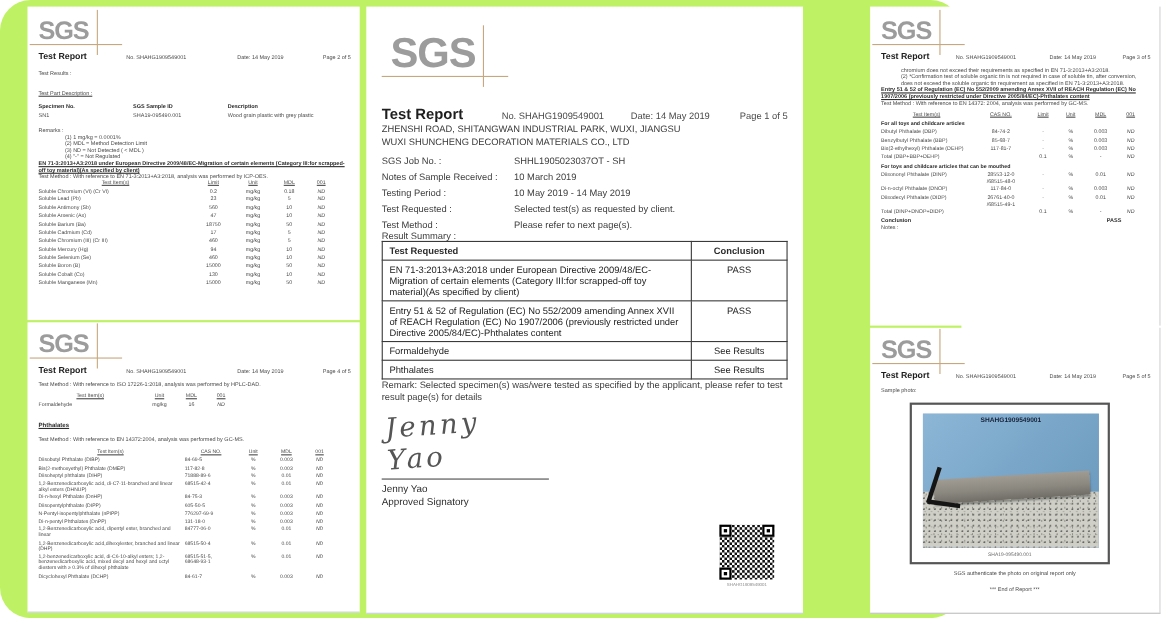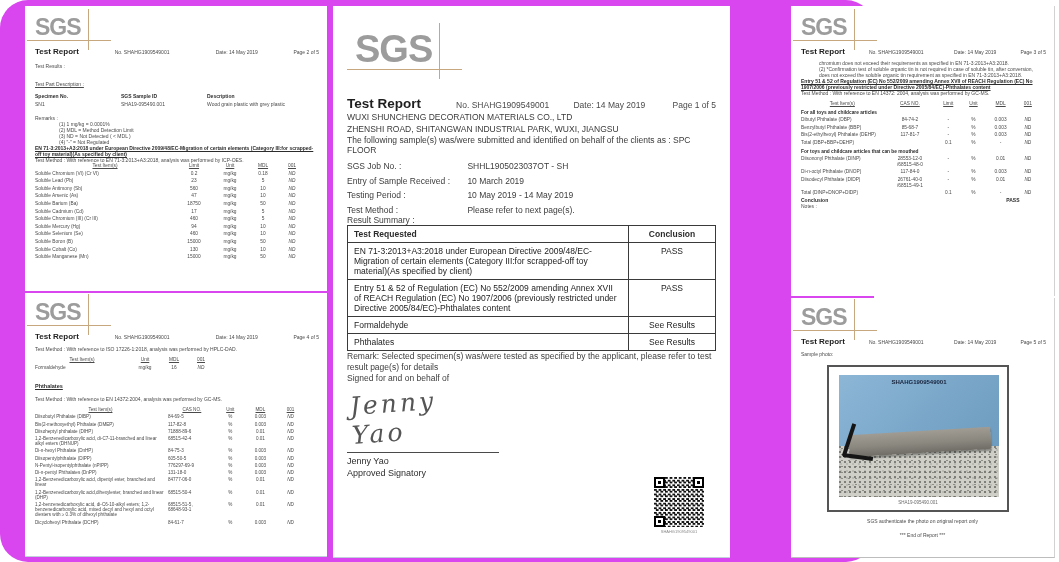--- a/index.html
+++ b/index.html
@@ -1,17 +1,17 @@
 <!DOCTYPE html>
 <html><head>
 <meta charset="utf-8">
 <style>
   html,body { margin:0; padding:0; background:#ffffff; }
   body { width:1059px; height:562px; overflow:hidden; font-family:"Liberation Sans",sans-serif; }
-  .canvas { position:relative; width:874px; height:562px; background:#d946ef; color:#3d3d3d;border-radius:28px; }
+  .canvas { position:relative; width:874px; height:562px; background:#bef264; color:#3d3d3d;border-radius:28px; }
 
   .page { position:absolute; background:#fff; overflow:hidden; }
   #p2 { left:25px;  top:6px;   width:302px; height:285px; }
   #p4 { left:25px;  top:293px; width:302px; height:263px; border-bottom:1px solid #c3cedd; }
   #p1 { left:333px; top:6px;   width:397px; height:551px; border-bottom:1px solid #c3cedd; }
   #p3 { left:791px; top:6px;   width:263px; height:290px; border-right:1px solid #d2d2d2; }
   #p5 { left:791px; top:298px; width:263px; height:259px; border-right:1px solid #d2d2d2; border-bottom:1px solid #bdbdbd; }
 
   
   .logo { position:relative; display:inline-block; padding:0 12px 2px 0; }
@@ -427,41 +427,44 @@
         <span class="v"></span>
       </span>
     </div>
     <div class="hdr">
       <span class="title">Test Report</span>
       <span class="no">No. SHAHG1909549001</span>
       <span class="date">Date: 14 May 2019</span>
       <span class="pg">Page 1 of 5</span>
     </div>
     <div class="pad company">
+      <div>ZHENSHI ROAD, SHITANGWAN INDUSTRIAL PARK, WUXI, JIANGSU</div>
       <div>WUXI SHUNCHENG DECORATION MATERIALS CO., LTD</div>
-      <div>ZHENSHI ROAD, SHITANGWAN INDUSTRIAL PARK, WUXI, JIANGSU</div>
-    </div>
-    <div class="pad intro">The following sample(s) was/were submitted and identified on behalf of the clients as : SPC FLOOR</div>
+    </div>
     <div class="pad" style="margin-top:6px;">
 
         <div class="fieldrow">
           <span class="fl">SGS Job No. :</span>
           <span>SHHL1905023037OT - SH</span>
         </div>
 
         <div class="fieldrow">
-          <span class="fl">Entry of Sample Received :</span>
+          <span class="fl">Notes of Sample Received :</span>
           <span>10 March 2019</span>
         </div>
 
         <div class="fieldrow">
           <span class="fl">Testing Period :</span>
           <span>10 May 2019 - 14 May 2019</span>
         </div>
 
+        <div class="fieldrow">
+          <span class="fl">Test Requested :</span>
+          <span>Selected test(s) as requested by client.</span>
+        </div>
 
         <div class="fieldrow">
           <span class="fl">Test Method :</span>
           <span>Please refer to next page(s).</span>
         </div>
 
       </div>
     <div class="pad rs-label">Result Summary :</div>
     <table class="summary pad" style="margin-left:14px;">
       <thead>
@@ -488,21 +491,20 @@
           </tr>
 
           <tr>
             <td>Phthalates</td>
             <td class="c">See Results</td>
           </tr>
         </tbody>
     </table>
     <div class="pad remark">Remark: Selected specimen(s) was/were tested as specified by the applicant, please refer to test result page(s) for details</div>
     <div class="pad signed">
-      <div>Signed for and on behalf of</div>
     </div>
     <div class="pad">
       <div class="sig-script">Jenny Yao</div>
       <div class="sig-line"></div>
       <div class="sig-name">Jenny Yao</div>
       <div class="sig-title">Approved Signatory</div>
     </div>
     <div class="qr">
       <span class="finder tl"></span>
       <span class="finder tr"></span>

